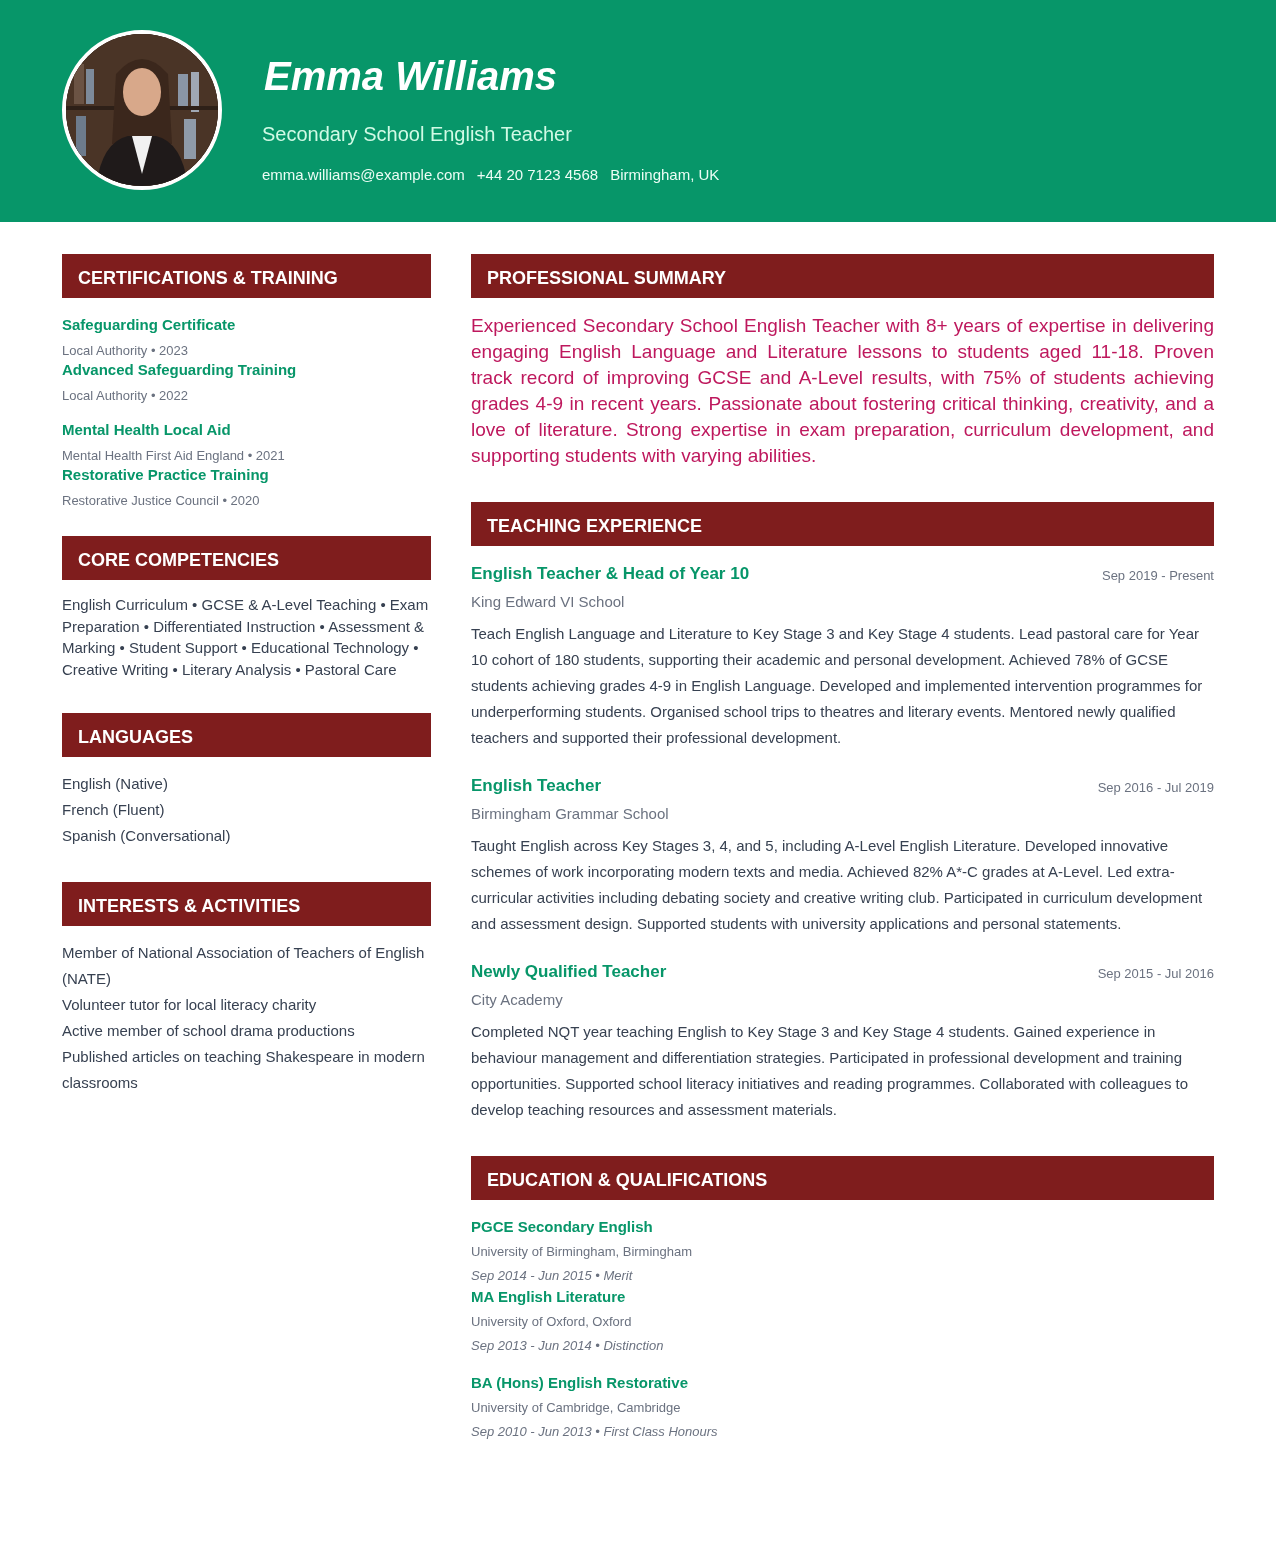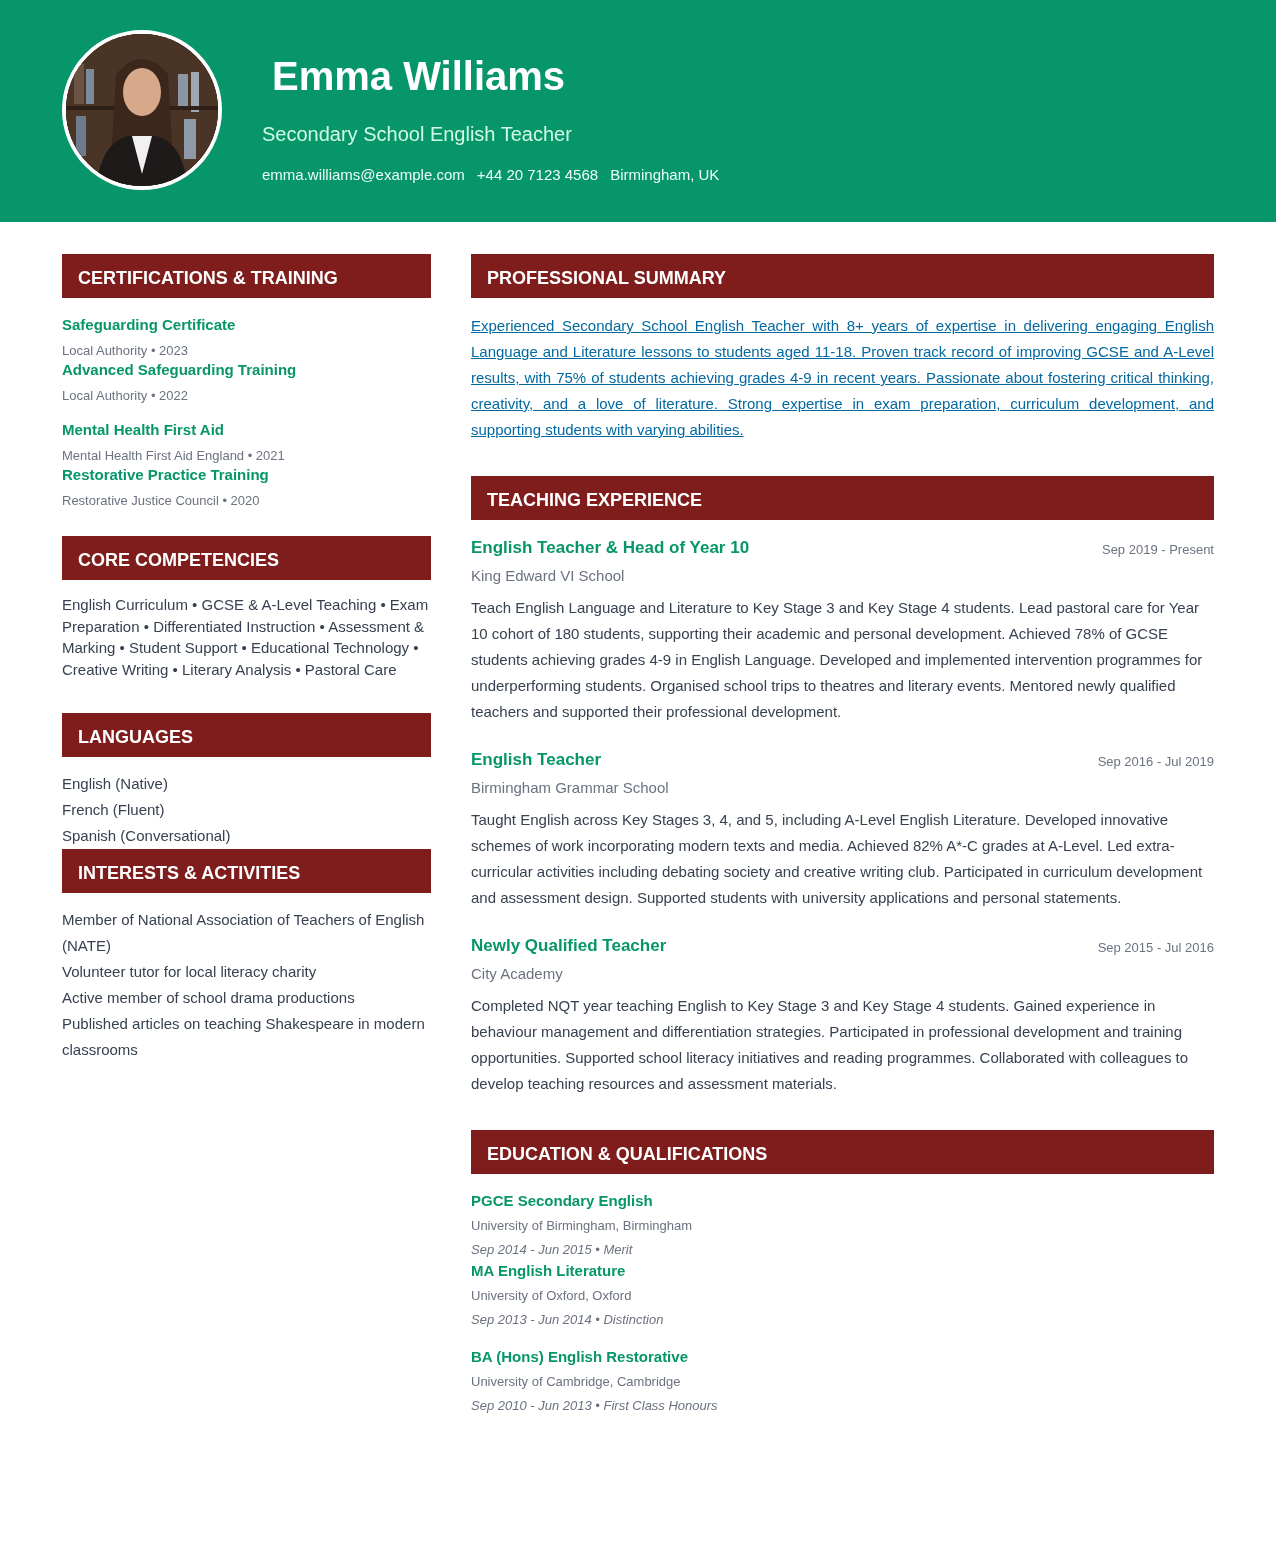--- a/index.html
+++ b/index.html
@@ -2,37 +2,37 @@
 <html><head>
 <meta charset="utf-8">
 <style>
   * { box-sizing: border-box; margin: 0; padding: 0; }
   html, body { width: 1276px; background: #ffffff; }
   body { font-family: "Liberation Sans", sans-serif; color: #374151; height: 1546px; position: relative; }
 
   .header { position: absolute; left: 0; top: 0; width: 1276px; height: 222px; background: #079669; }
   .photo { position: absolute; left: 62px; top: 30px; width: 160px; height: 160px; border-radius: 50%; border: 4px solid #ffffff; overflow: hidden; background: #3b2a22; }
   .photo svg { width: 100%; height: 100%; display: block; }
-  .name { position: absolute; left: 272px; top: 52px; font-size: 40px; font-weight: bold; color: #ffffff; line-height: 48px; }
+  .name { position: absolute; left: 264px; top: 52px; font-size: 40px; font-weight: bold; color: #ffffff; line-height: 48px; font-style: italic; }
   .role { position: absolute; left: 262px; top: 121px; font-size: 20px; color: #d1fae5; line-height: 26px; }
   .contacts { position: absolute; left: 262px; top: 165px; font-size: 15px; color: #ecfdf5; line-height: 20px; display: flex; gap: 12px; }
 
   .left { position: absolute; left: 62px; top: 254px; width: 369px; }
   .right { position: absolute; left: 471px; top: 254px; width: 743px; }
 
   .sec-head { background: #7f1d1d; color: #ffffff; font-weight: bold; font-size: 18px; height: 44px; line-height: 48px; padding-left: 16px; text-transform: uppercase; }
 
   .cert { margin-top: 0; }
   .cert-title { font-size: 15px; font-weight: bold; color: #079669; line-height: 20px; }
   .cert-meta { font-size: 13px; color: #6b7280; line-height: 18px; margin-top: 7px; }
 
   .comp { font-size: 15px; line-height: 21.5px; color: #374151; }
   .list-line { font-size: 15px; line-height: 26px; color: #374151; }
 
-  .summary { font-size: 15px; line-height: 26px; text-align: justify; color: #0369a1; text-decoration: underline; }
+  .summary { font-size: 19px; line-height: 26px; text-align: justify; color: #be185d; }
 
   .job-top { display: flex; justify-content: space-between; align-items: flex-end; }
   .job-title { font-size: 17px; font-weight: bold; color: #079669; line-height: 22px; }
   .job-date { font-size: 13px; color: #6b7280; line-height: 18px; }
   .job-org { font-size: 15px; color: #6b7280; line-height: 20px; margin-top: 7px; }
   .job-desc { font-size: 15px; line-height: 26px; color: #374151; margin-top: 9px; }
 
   .edu-title { font-size: 15px; font-weight: bold; color: #079669; line-height: 20px; }
   .edu-org { font-size: 13px; color: #6b7280; line-height: 18px; margin-top: 6px; }
   .edu-meta { font-size: 13px; color: #6b7280; font-style: italic; line-height: 18px; margin-top: 6px; }
@@ -72,21 +72,21 @@
     <div class="sec-head">CERTIFICATIONS &amp; TRAINING</div>
     <div style="margin-top:17px" class="cert">
       <div class="cert-title">Safeguarding Certificate</div>
       <div class="cert-meta">Local Authority • 2023</div>
     </div>
     <div style="" class="cert">
       <div class="cert-title">Advanced Safeguarding Training</div>
       <div class="cert-meta">Local Authority • 2022</div>
     </div>
     <div style="margin-top:15px" class="cert">
-      <div class="cert-title">Mental Health First Aid</div>
+      <div class="cert-title">Mental Health Local Aid</div>
       <div class="cert-meta">Mental Health First Aid England • 2021</div>
     </div>
     <div style="" class="cert">
       <div class="cert-title">Restorative Practice Training</div>
       <div class="cert-meta">Restorative Justice Council • 2020</div>
     </div>
   </section>
 
   <section style="margin-top:26px">
     <div class="sec-head">CORE COMPETENCIES</div>
@@ -95,21 +95,21 @@
 
   <section style="margin-top:33px">
     <div class="sec-head">LANGUAGES</div>
     <div style="margin-top:14px">
       <div class="list-line">English (Native)</div>
       <div class="list-line">French (Fluent)</div>
       <div class="list-line">Spanish (Conversational)</div>
     </div>
   </section>
 
-  <section style="">
+  <section style="margin-top:33px">
     <div class="sec-head">INTERESTS &amp; ACTIVITIES</div>
     <div style="margin-top:14px">
       <div class="list-line">Member of National Association of Teachers of English (NATE)</div>
       <div class="list-line">Volunteer tutor for local literacy charity</div>
       <div class="list-line">Active member of school drama productions</div>
       <div class="list-line">Published articles on teaching Shakespeare in modern classrooms</div>
     </div>
   </section>
 </aside>
 

